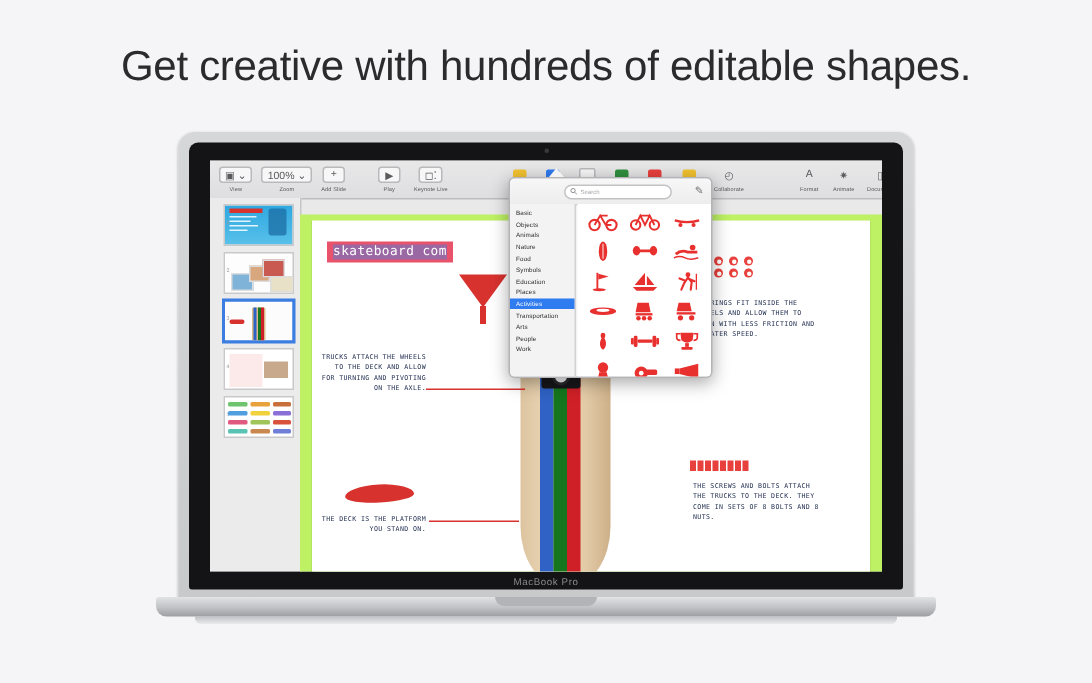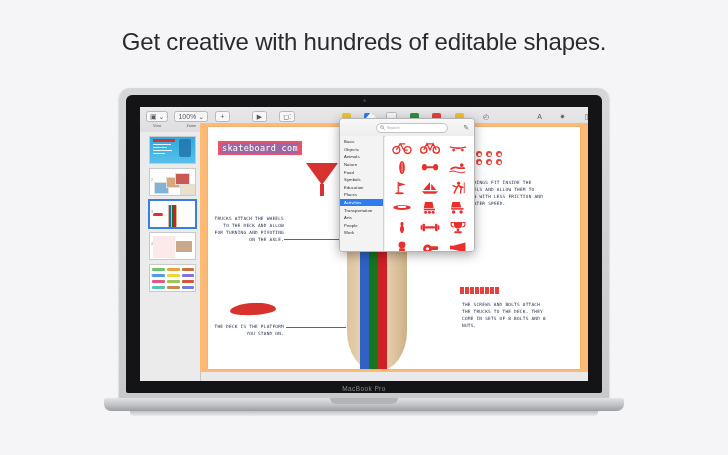--- a/index.html
+++ b/index.html
@@ -6,21 +6,21 @@
   body{
     width:728px;height:455px;overflow:hidden;
     background:#f5f5f7;
     font-family:"Liberation Sans",sans-serif;
     position:relative;
   }
   
   .headline{
     position:absolute;top:28px;left:0;width:728px;
     text-align:center;
-    font-size:24px;color:#2b2b2d;letter-spacing:-0.2px;font-weight:400;
+    font-size:28px;color:#2b2b2d;letter-spacing:-0.2px;font-weight:400;
   }
   
   .laptop{position:absolute;left:104px;top:88px;width:520px;height:340px;}
   .lid{
     position:absolute;left:15px;top:0;width:490px;height:312px;
     background:linear-gradient(180deg,#d6d7d9 0%,#c8c9cb 100%);
     border-radius:11px 11px 3px 3px;
     box-shadow:0 1px 2px rgba(0,0,0,.28);
   }
   .lid-inner{
@@ -92,22 +92,22 @@
   .t3 .s2{position:absolute;left:21.5px;top:4px;width:2px;height:22px;background:#17761f;}
   .t3 .s3{position:absolute;left:24px;top:4px;width:2px;height:22px;background:#cf2027;}
   .t3 .rd{position:absolute;left:3px;top:12px;width:10px;height:3px;background:#d8322f;border-radius:2px;}
   .t4{background:#fff;}
   .t4 .txt{position:absolute;left:3px;top:3px;width:22px;height:22px;background:#fce9e9;}
   .t4 .img{position:absolute;right:3px;top:8px;width:16px;height:11px;background:#c8a98c;}
   .t5{background:#fff;}
   .t5 .b{position:absolute;height:3.2px;border-radius:1px;}
   
   .canvas{
-    position:absolute;left:60px;top:16px;width:388px;height:249px;
-    background:#fdba74;overflow:hidden;
+    position:absolute;left:60px;top:36px;width:388px;height:249px;
+    background:#bef264;overflow:hidden;
   }
   .slide{
     position:absolute;left:8px;top:4px;width:372px;height:242px;background:#fff;
     box-shadow:0 0 1px rgba(0,0,0,.25);overflow:hidden;
   }
   .slide-title{
     position:absolute;left:10px;top:14px;
     background:#e8536b;color:#fff;font-family:"DejaVu Sans Mono",monospace;
     font-size:8.5px;padding:2px 4px;letter-spacing:.3px;white-space:nowrap;
   }

